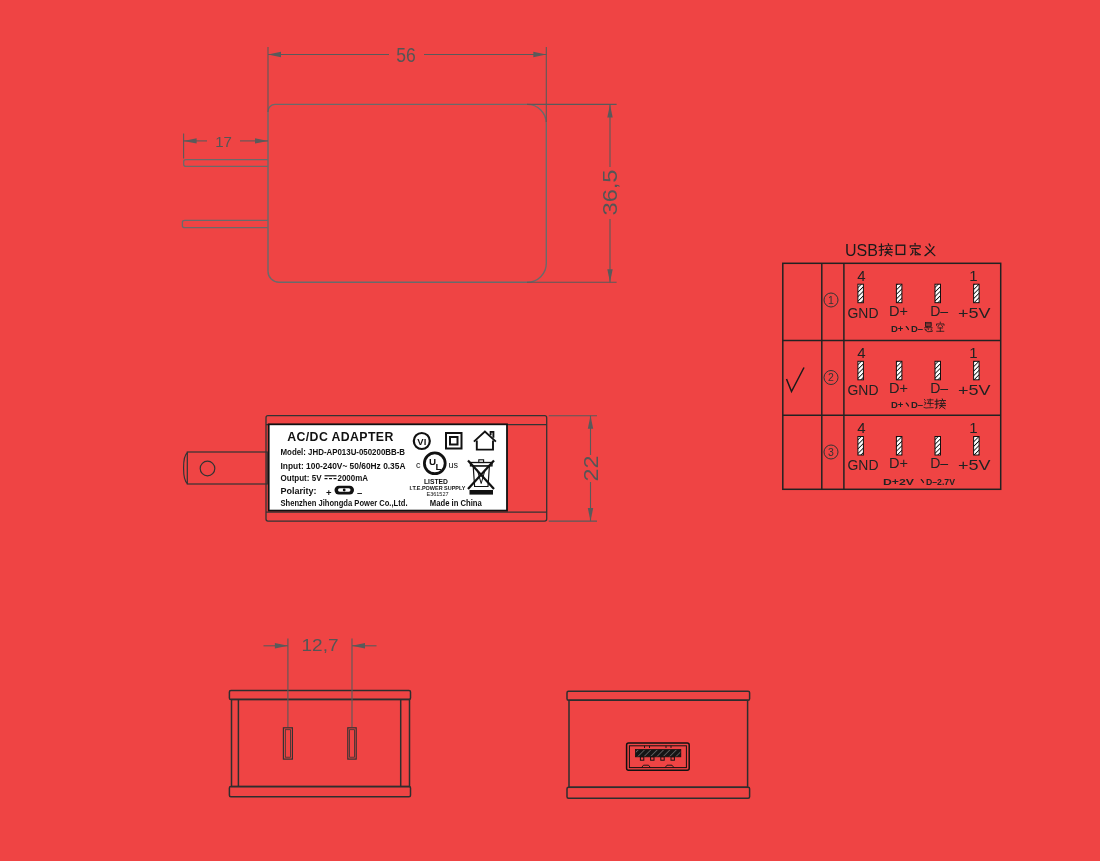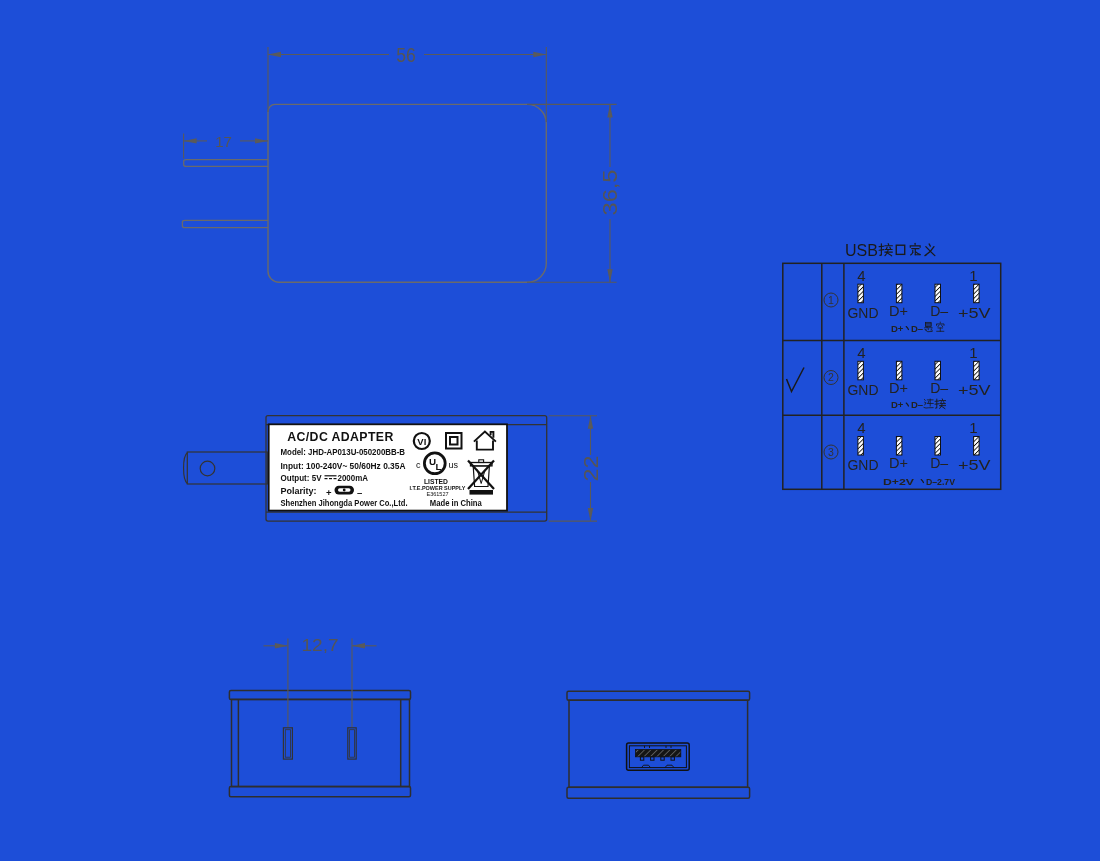--- a/index.html
+++ b/index.html
@@ -1,16 +1,16 @@
 <!DOCTYPE html>
 <html><head>
 <meta charset="utf-8">
 <style>
   html,body{margin:0;padding:0;background:#ffffff;}
-  #canvas{position:relative;width:1100px;height:861px;background:#1d4ed8;overflow:hidden;}
+  #canvas{position:relative;width:1100px;height:861px;background:#ef4444;overflow:hidden;}
   svg{position:absolute;left:0;top:0;}
   text{font-family:"Liberation Sans",sans-serif;}
 </style>
 </head>
 <body>
 <div id="canvas">
 <svg width="1100" height="861" viewBox="0 0 1100 861">
 <defs>
   <pattern id="ph" width="3.2" height="3.2" patternUnits="userSpaceOnUse" patternTransform="rotate(45)">
     <rect width="3.2" height="3.2" fill="#ffffff"></rect>

